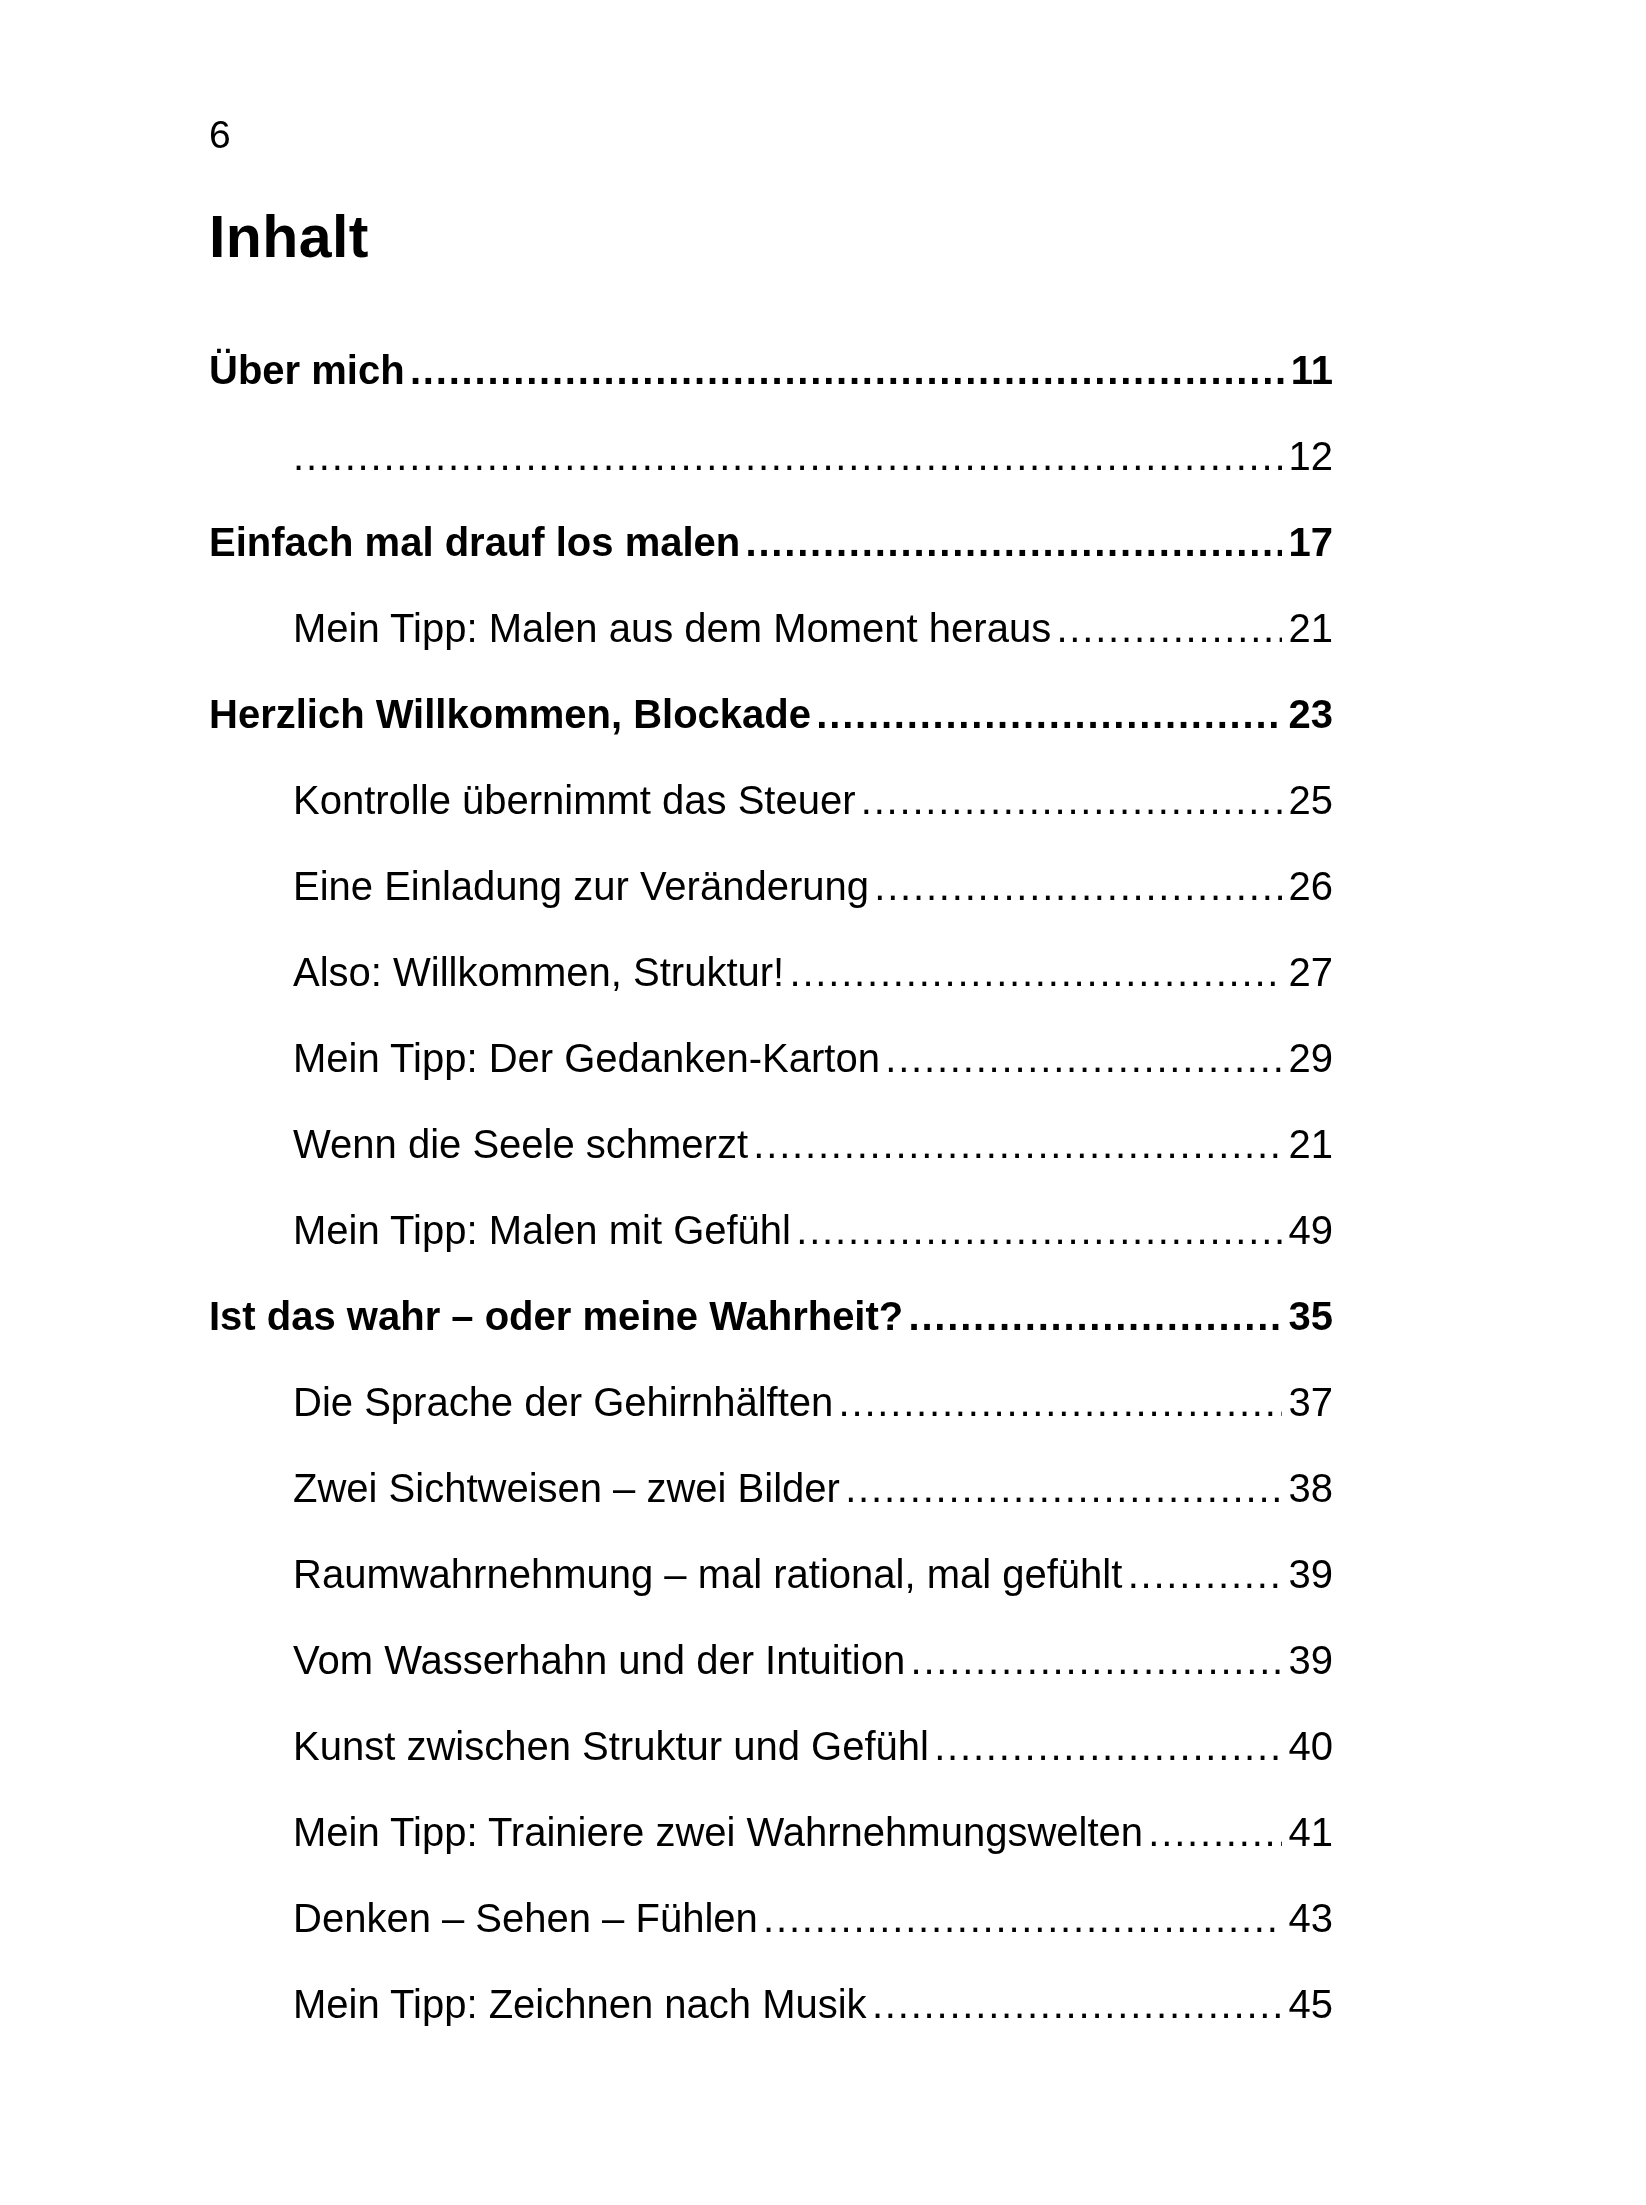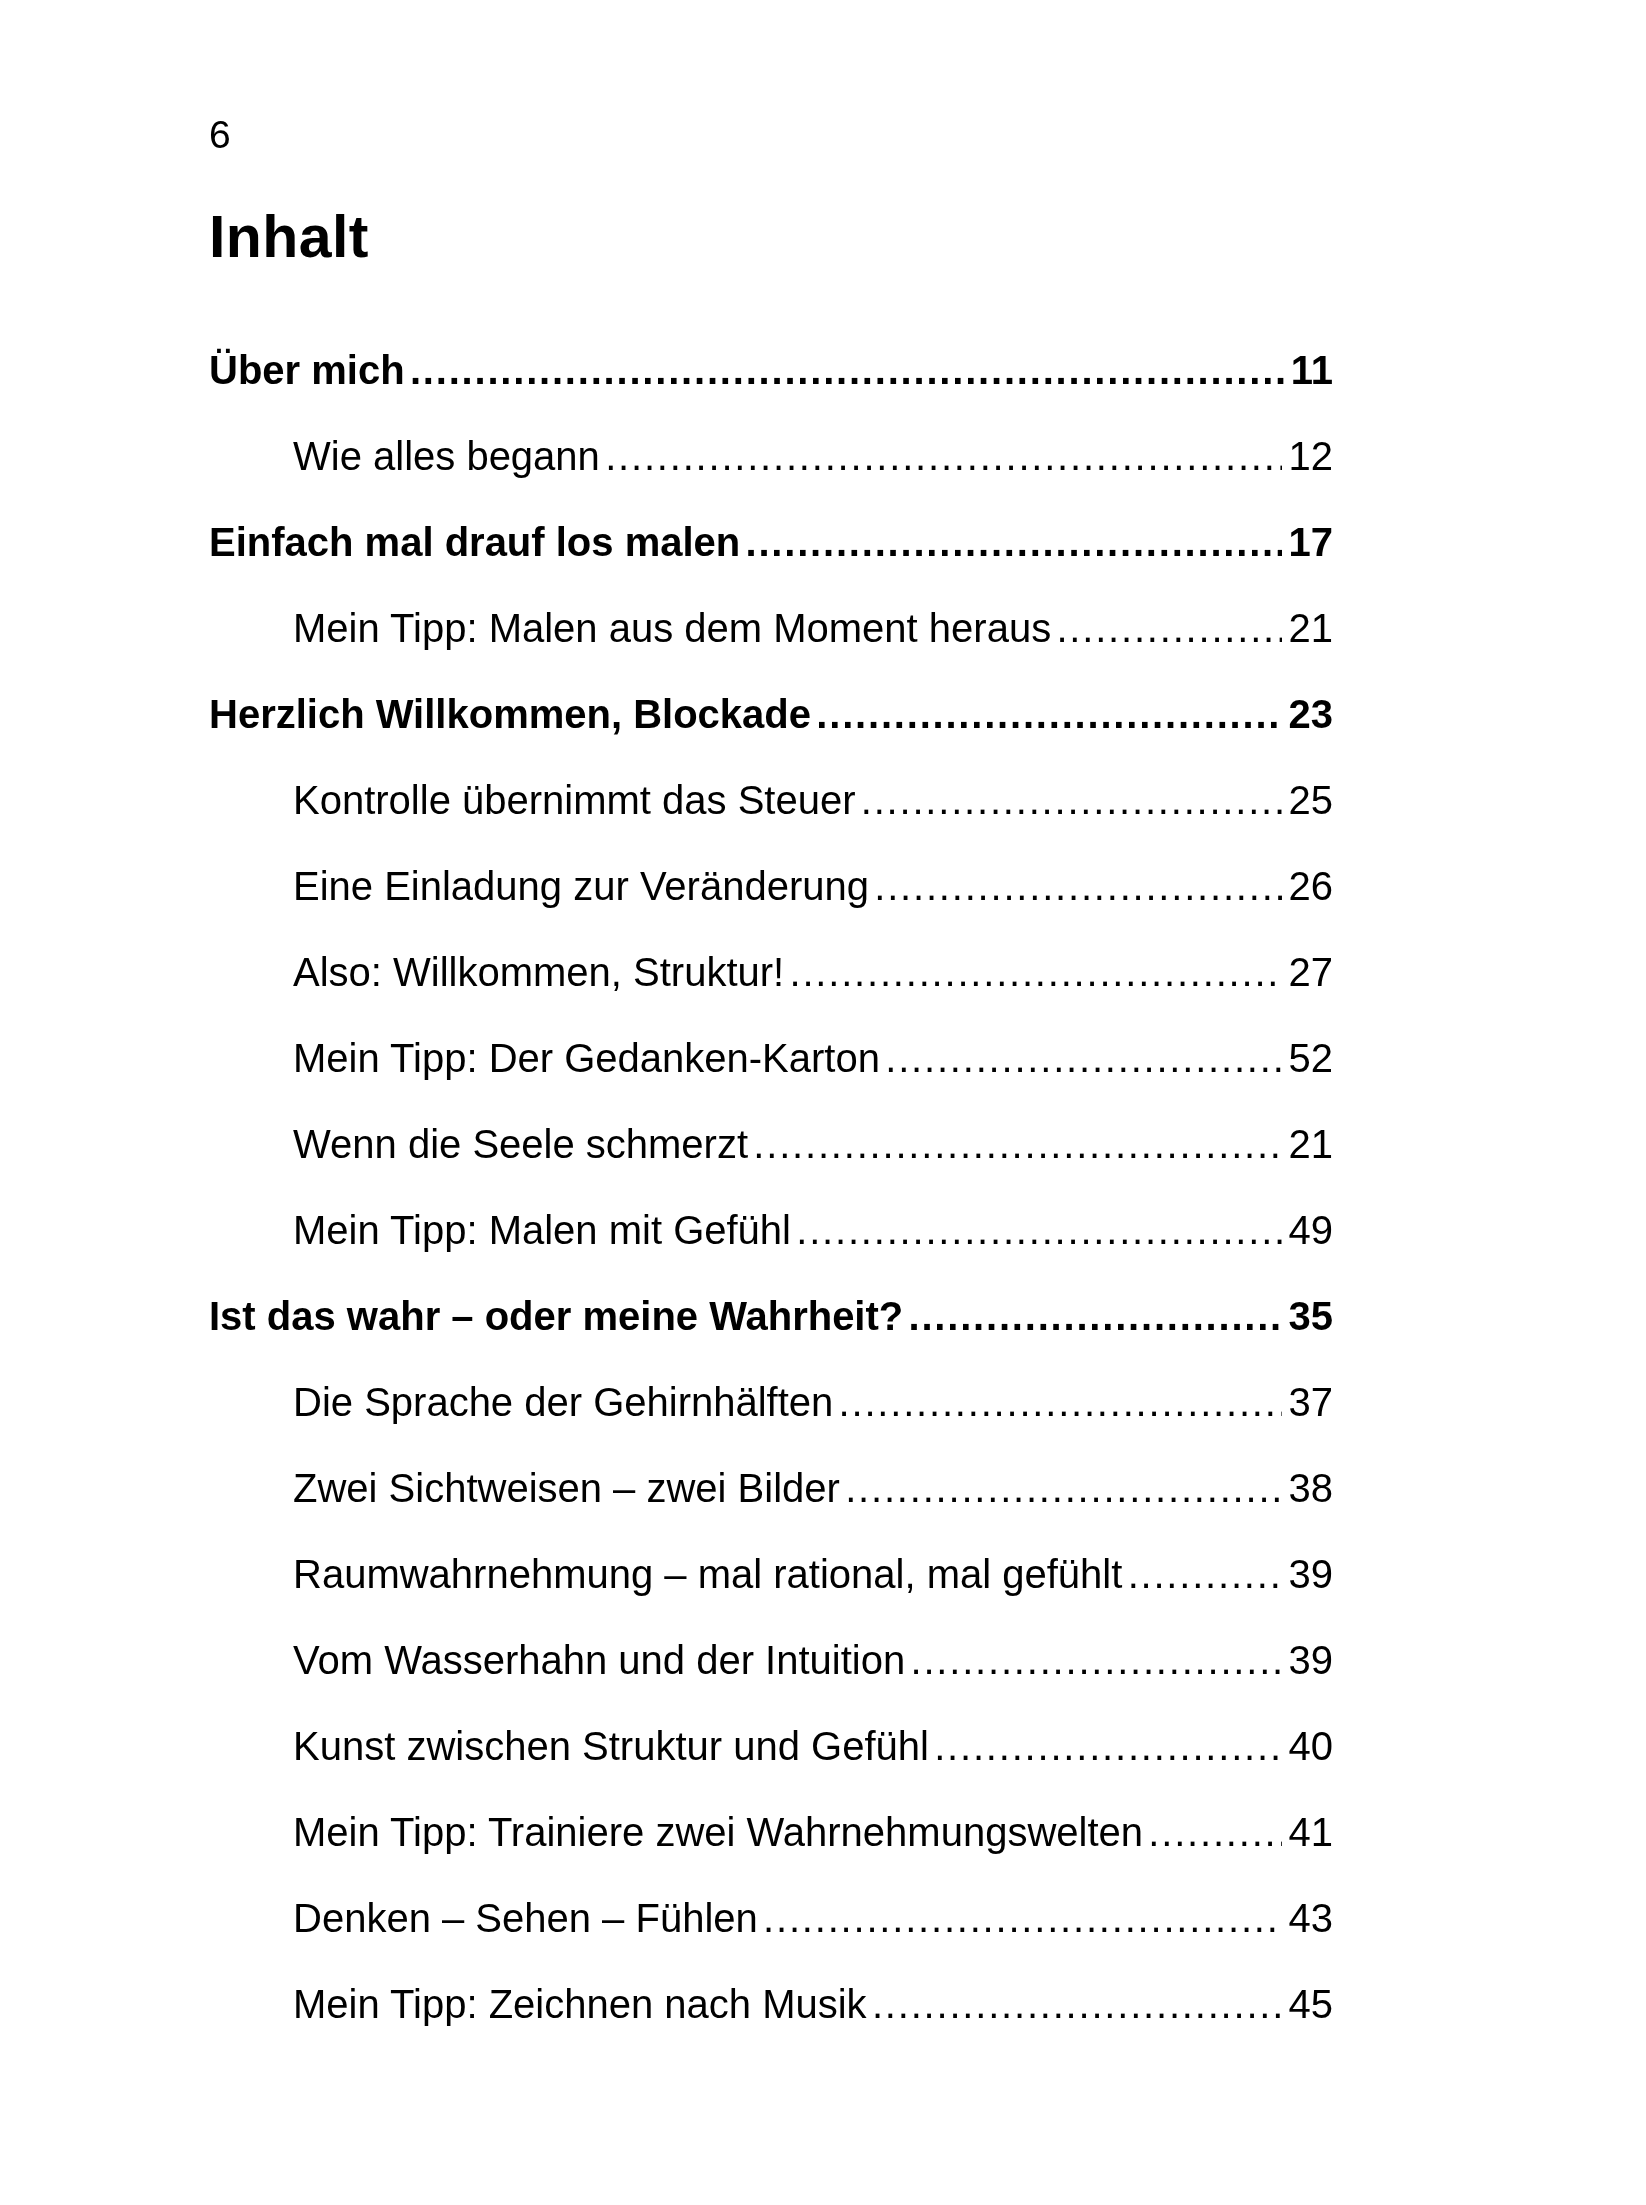--- a/index.html
+++ b/index.html
@@ -75,21 +75,20 @@
 
 <h1 class="doc-title">Inhalt</h1>
 
 <div class="toc" id="toc">
     <div class="toc-entry level-1">
     <span class="toc-label">Über mich</span>
     <span class="toc-dots">................................................................................................................................................................................................................................................................................................................................................................................................................</span>
     <span class="toc-page">11</span>
   </div>
     <div class="toc-entry level-2">
-    <span class="toc-label">Wie alles begann</span>
     <span class="toc-dots">................................................................................................................................................................................................................................................................................................................................................................................................................</span>
     <span class="toc-page">12</span>
   </div>
     <div class="toc-entry level-1">
     <span class="toc-label">Einfach mal drauf los malen</span>
     <span class="toc-dots">................................................................................................................................................................................................................................................................................................................................................................................................................</span>
     <span class="toc-page">17</span>
   </div>
     <div class="toc-entry level-2">
     <span class="toc-label">Mein Tipp: Malen aus dem Moment heraus</span>
@@ -112,21 +111,21 @@
     <span class="toc-page">26</span>
   </div>
     <div class="toc-entry level-2">
     <span class="toc-label">Also: Willkommen, Struktur!</span>
     <span class="toc-dots">................................................................................................................................................................................................................................................................................................................................................................................................................</span>
     <span class="toc-page">27</span>
   </div>
     <div class="toc-entry level-2">
     <span class="toc-label">Mein Tipp: Der Gedanken-Karton</span>
     <span class="toc-dots">................................................................................................................................................................................................................................................................................................................................................................................................................</span>
-    <span class="toc-page">52</span>
+    <span class="toc-page">29</span>
   </div>
     <div class="toc-entry level-2">
     <span class="toc-label">Wenn die Seele schmerzt</span>
     <span class="toc-dots">................................................................................................................................................................................................................................................................................................................................................................................................................</span>
     <span class="toc-page">21</span>
   </div>
     <div class="toc-entry level-2">
     <span class="toc-label">Mein Tipp: Malen mit Gefühl</span>
     <span class="toc-dots">................................................................................................................................................................................................................................................................................................................................................................................................................</span>
     <span class="toc-page">49</span>

